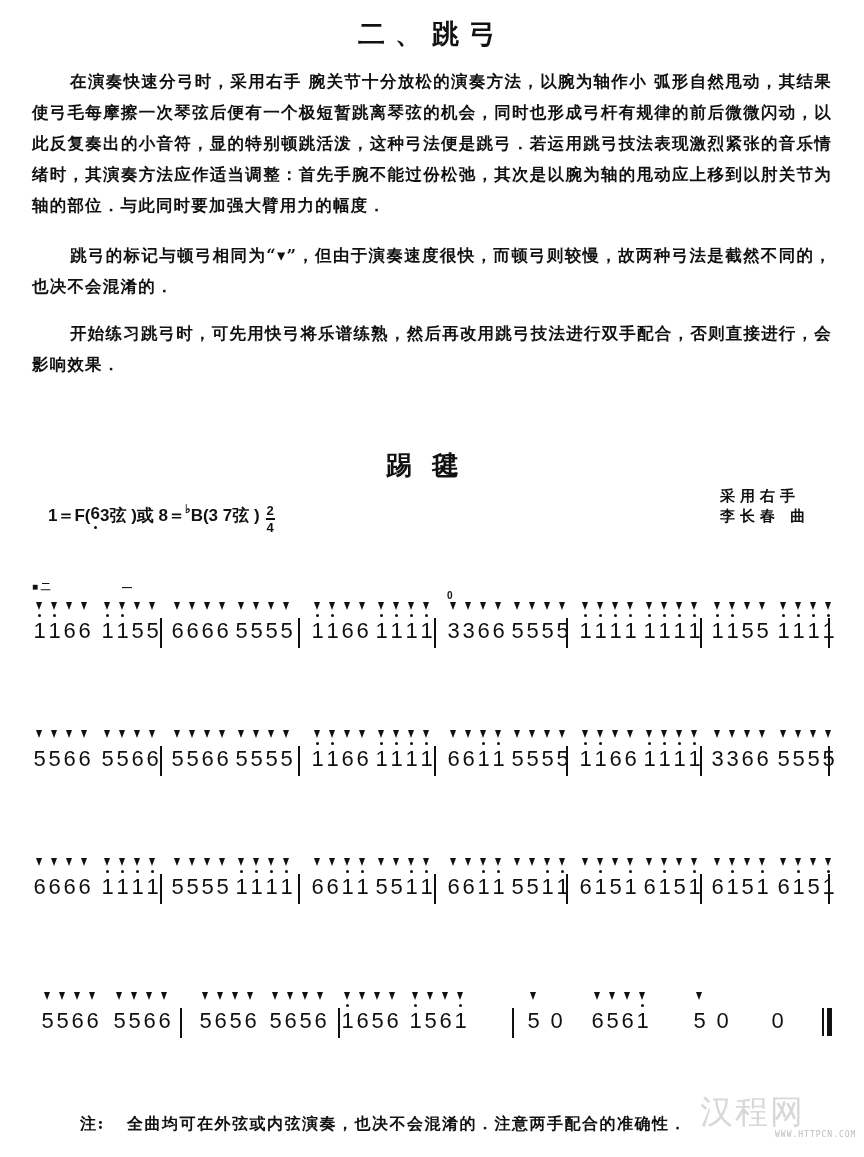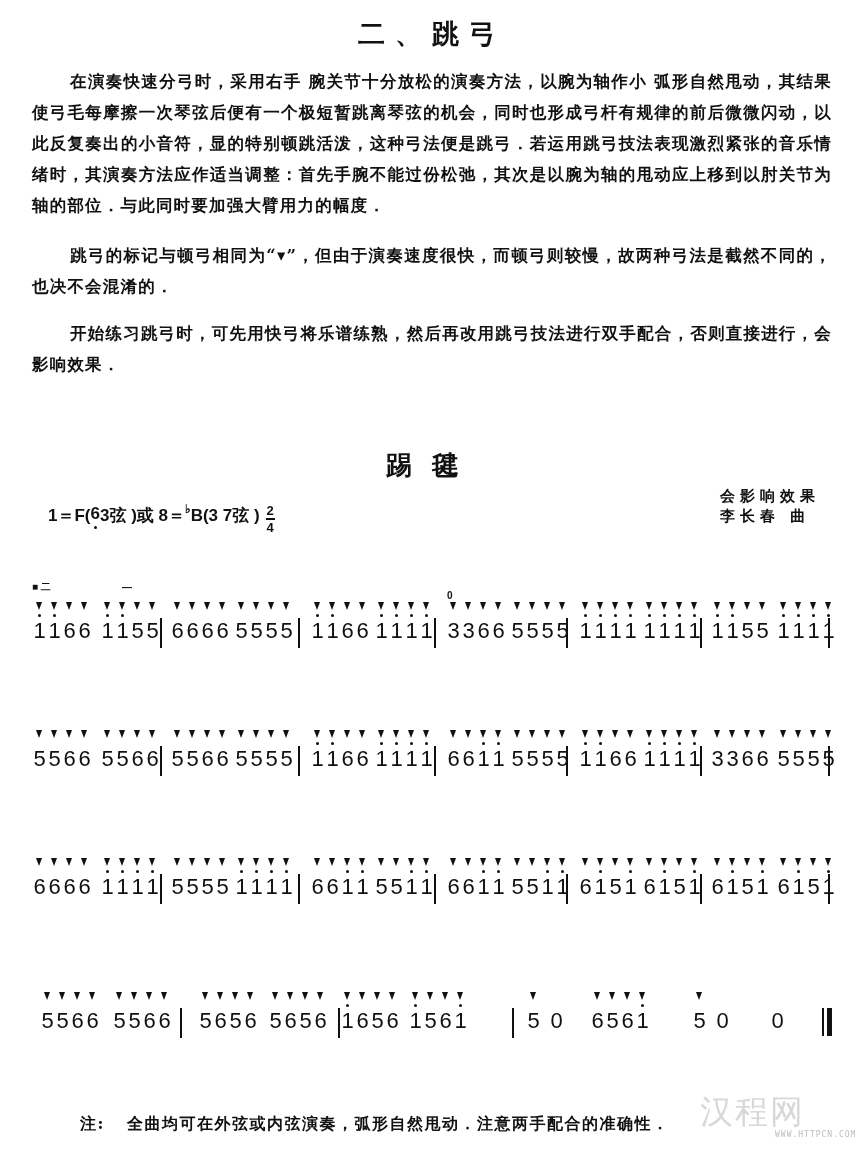--- a/index.html
+++ b/index.html
@@ -91,21 +91,21 @@
   <sup>♭</sup>
   <span>B(3  7弦 )</span>
   <span class="frac">
     <span>2</span>
     <span class="bar"></span>
     <span>4</span>
   </span>
 </div>
 
 <div class="credits">
-  <div>会影响效果</div>
+  <div>采用右手</div>
   <div>李长春 曲</div>
 </div>
 
 <div class="mark" style="left:32px; top:580px;">■  二</div>
 <div class="mark" style="left:122px; top:582px;">—</div>
 <div class="mark" style="left:447px; top:590px;">0</div>
 
 <div id="score-area">
     <div class="staff-row" style="top: 600px; left: 0px; width: 864px;">
       <div class="group" style="left: 32px;">
@@ -587,17 +587,17 @@
       <div class="barline" style="left: 338px; top: 18px; height: 30px;"></div>
       <div class="barline" style="left: 512px; top: 18px; height: 30px;"></div>
       <div class="finalbar" style="left: 822px; top: 18px;">
         <div class="thin"></div>
         <div class="thick"></div>
       </div>
     </div>
   </div>
 
 <div class="note-footer">
-  <span class="label">注:</span><span>全曲均可在外弦或内弦演奏，弧形自然甩动．注意两手配合的准确性．</span>
+  <span class="label">注:</span><span>全曲均可在外弦或内弦演奏，也决不会混淆的．注意两手配合的准确性．</span>
 </div>
 
 <div class="watermark">汉程网</div>
 <div class="watermark-url">WWW.HTTPCN.COM</div>
 
 </body></html>

